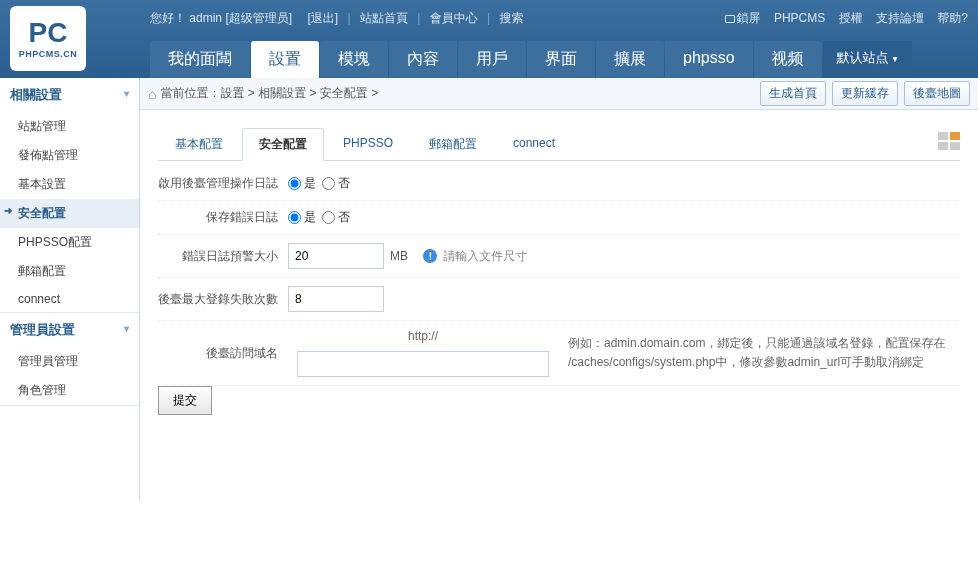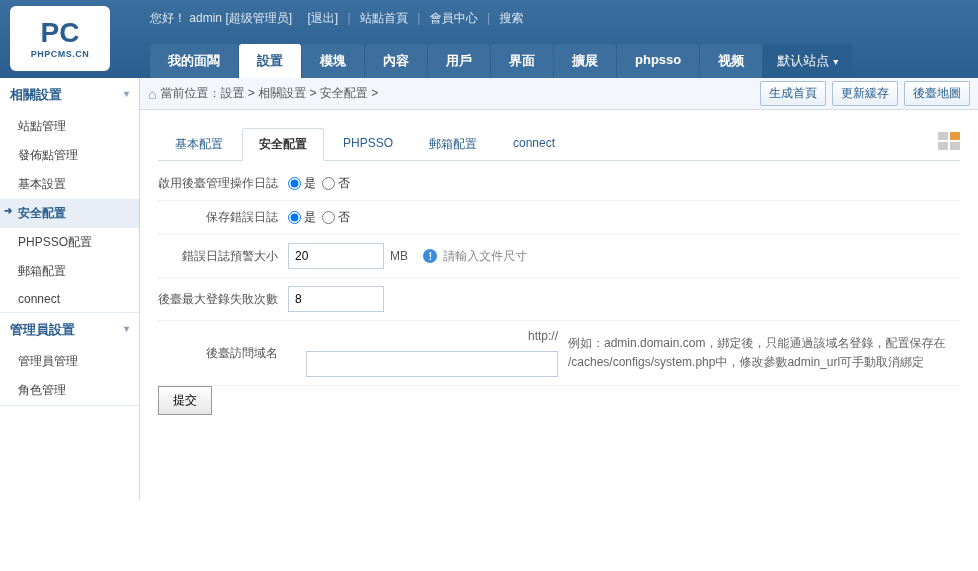--- a/index.html
+++ b/index.html
@@ -1,33 +1,33 @@
 <!DOCTYPE html>
 <html><head>
 <meta charset="utf-8">
 <style>
 * { margin: 0; padding: 0; box-sizing: border-box; }
 body { font-family: "Microsoft YaHei", Arial, sans-serif; font-size: 12px; color: #333; background: #fff; width: 978px; height: 571px; overflow: hidden; }
 a { text-decoration: none; cursor: pointer; }
 
 
 .header { background: #2a5e8e; background: linear-gradient(#3b6fa0, #2a5e8e); height: 78px; position: relative; }
-.logo { position: absolute; left: 10px; top: 6px; width: 100px; height: 65px; background: #fff; border-radius: 6px; color: #2a5e8e; display: flex; flex-direction: column; align-items: center; justify-content: center; font-weight: bold; }
+.logo { position: absolute; left: 10px; top: 6px; width: 76px; height: 65px; background: #fff; border-radius: 6px; color: #2a5e8e; display: flex; flex-direction: column; align-items: center; justify-content: center; font-weight: bold; }
 .logo .pc { font-size: 28px; line-height: 1; }
 .logo .domain { font-size: 9px; letter-spacing: 0.5px; margin-top: 2px; color: #2a5e8e; }
 .top-links { position: absolute; top: 10px; left: 150px; color: #dce7f1; font-size: 12px; }
 .top-links a { color: #dce7f1; }
 .top-links .sep { margin: 0 6px; color: #7fa3c4; }
 .top-right { position: absolute; top: 10px; right: 10px; color: #dce7f1; }
 .top-right a { color: #dce7f1; margin-left: 10px; }
 .lock-icon { display: inline-block; width: 10px; height: 8px; border: 1px solid #dce7f1; border-radius: 1px; position: relative; margin-right: 2px; vertical-align: middle; }
 
 
 .main-nav { position: absolute; bottom: 0; left: 150px; display: flex; }
-.main-nav .tab { padding: 8px 18px; color: #fff; font-size: 13px; font-weight: bold; background: #3d6f9e; border-top-left-radius: 3px; border-top-right-radius: 3px; margin-right: 1px; cursor: pointer; }
+.main-nav .tab { padding: 8px 18px; color: #fff; font-size: 16px; font-weight: normal; background: #3d6f9e; border-top-left-radius: 3px; border-top-right-radius: 3px; margin-right: 1px; cursor: pointer; }
 .main-nav .tab.active { background: #fff; color: #2a5e8e; }
 .main-nav .site-sel { padding: 8px 14px; color: #fff; font-size: 13px; background: #2a5e8e; cursor: pointer; }
 .main-nav .chev { font-size: 10px; margin-left: 4px; }
 
 
 .sidebar { position: absolute; top: 78px; left: 0; width: 140px; height: 422px; border-right: 1px solid #c9d7e5; background: #fff; }
 .sidebar .group { border-bottom: 1px solid #e0e7ee; }
 .sidebar .group-title { padding: 8px 10px; font-weight: bold; color: #2a5e8e; font-size: 13px; position: relative; cursor: pointer; }
 .sidebar .group-title .arrow { position: absolute; right: 10px; top: 10px; color: #8aa3bc; font-size: 10px; }
 .sidebar .item { display: block; padding: 6px 10px 6px 18px; color: #444; cursor: pointer; }
@@ -83,20 +83,27 @@
     <span>[超级管理员]</span>
     <span class="sep"></span>
     <a>[退出]</a>
     <span class="sep">|</span>
     <a>站點首頁</a>
     <span class="sep">|</span>
     <a>會員中心</a>
     <span class="sep">|</span>
     <a>搜索</a>
   </div>
+  <div class="top-right">
+    <a><span class="lock-icon"></span><span>鎖屏</span></a>
+    <a>PHPCMS</a>
+    <a>授權</a>
+    <a>支持論壇</a>
+    <a>帮助?</a>
+  </div>
   <div class="main-nav" id="main-nav">
       <div class="tab">我的面闆</div>
       <div class="tab active">設置</div>
       <div class="tab">模塊</div>
       <div class="tab">內容</div>
       <div class="tab">用戶</div>
       <div class="tab">界面</div>
       <div class="tab">擴展</div>
       <div class="tab">phpsso</div>
       <div class="tab">视频</div>
@@ -191,21 +198,21 @@
     <div class="form-row">
       <div class="label">後臺最大登錄失敗次數</div>
       <div class="field">
         <input type="text" class="num" value="8" style="">
       </div>
     </div>
 
 
     <div class="form-row">
       <div class="label">後臺訪問域名</div>
-      <div class="field" style="flex-direction:column;align-items:flex-end">
+      <div class="field" style="flex-direction:column;align-items:center">
         <span class="url-label">http://</span>
         <input type="text" class="url" value="" style="">
       </div>
       <div class="help">例如：admin.domain.com，綁定後，只能通過該域名登錄，配置保存在 /caches/configs/system.php中，修改參數admin_url可手動取消綁定</div>
     </div>
 
     <div class="submit-wrap">
       <button class="submit-btn">提交</button>
     </div>
 

